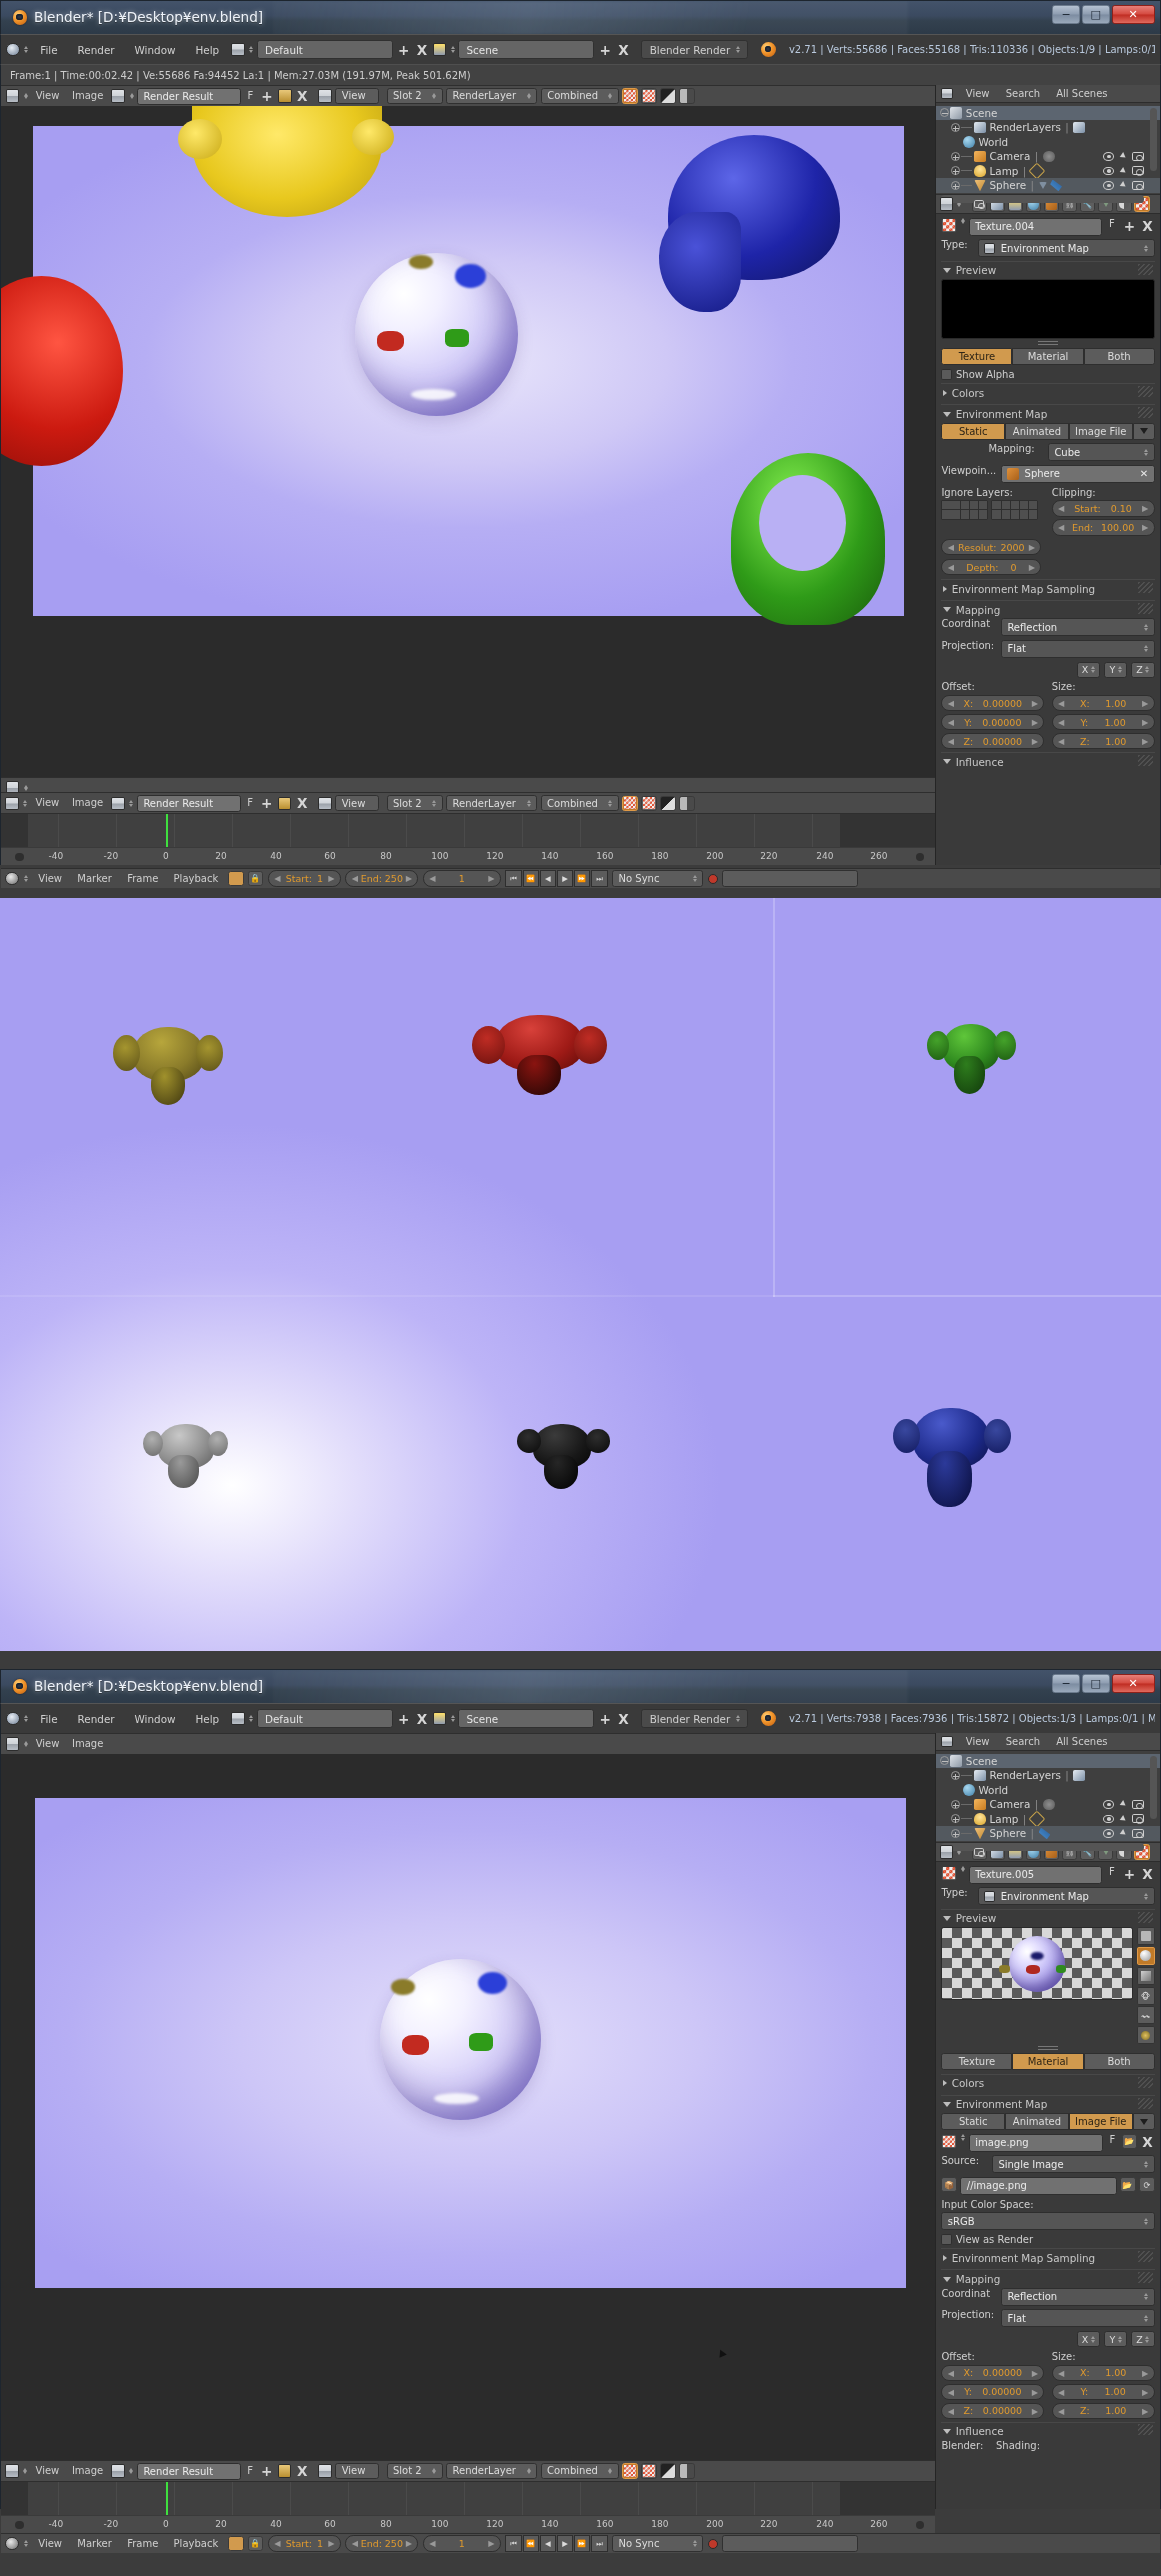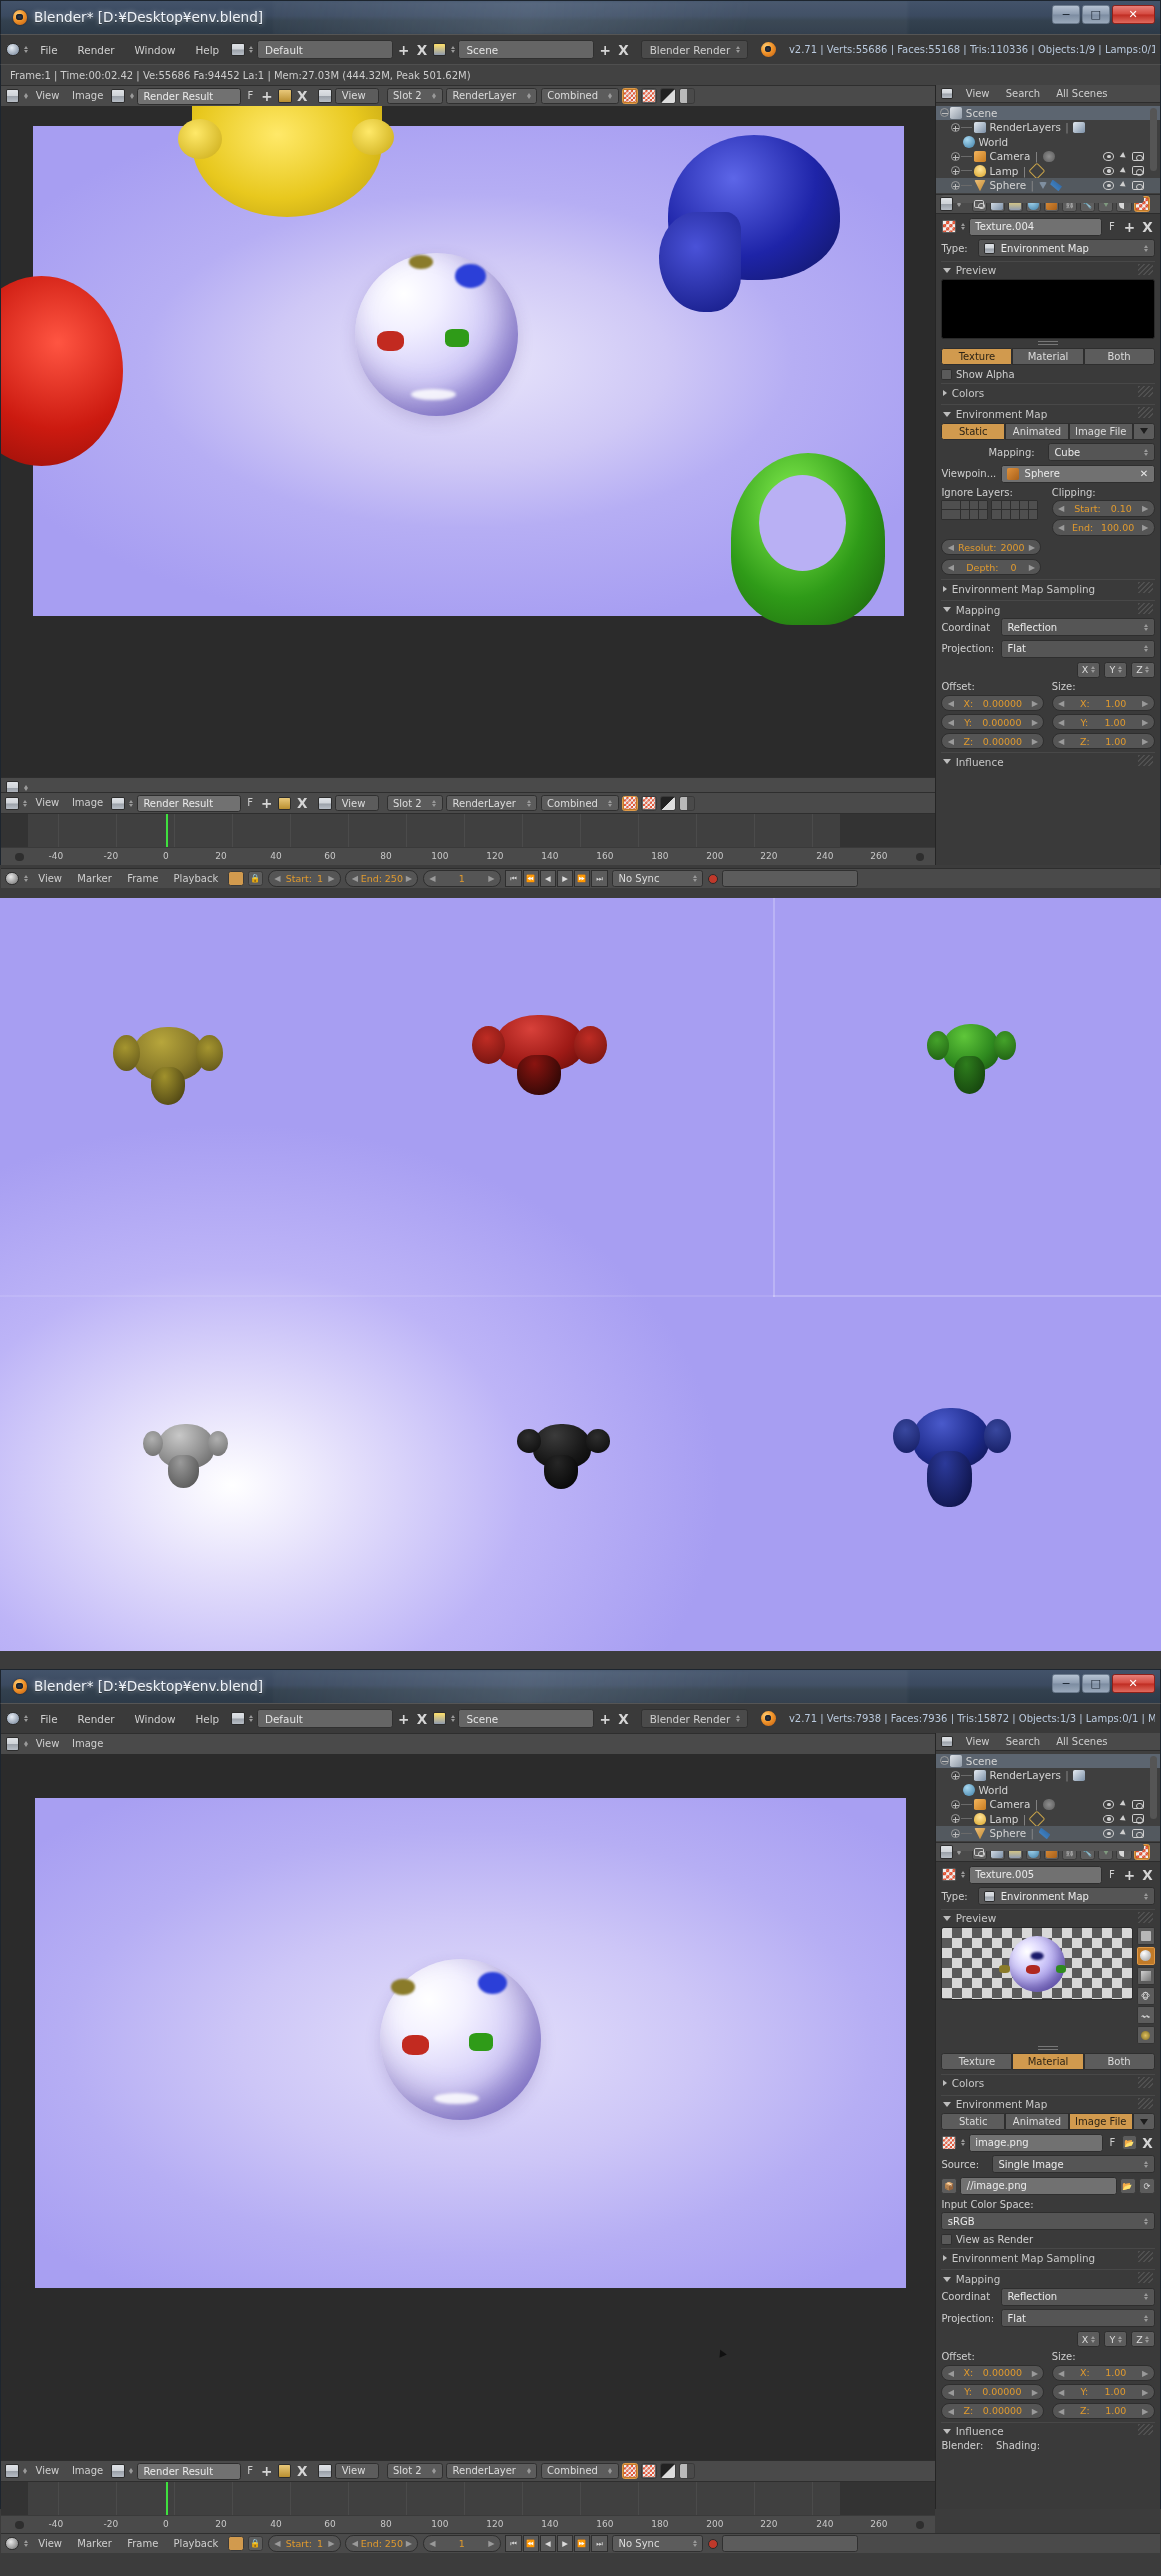--- a/index.html
+++ b/index.html
@@ -140,21 +140,21 @@
     display:flex;align-items:center;justify-content:center;font-size:8.2px;flex:none;
   }
   .ptab.act { background:#c07a28; border-color:#e09a48; }
   .checker {
     width:11.8px;height:11.8px;
     background-image:linear-gradient(45deg,#e04a2a 25%,transparent 25%,transparent 75%,#e04a2a 75%),
                      linear-gradient(45deg,#e04a2a 25%,#f0f0f0 25%,#f0f0f0 75%,#e04a2a 75%);
     background-size:6.3px 6.3px; background-position:0 0,3.2px 3.2px;
   }
   .props-body { background:#3a3a3a; padding:3.6px 5.4px 5.4px 5.4px; }
-  .row { display:flex; align-items:center; gap:3.6px; margin-bottom:3.6px; }
+  .row { display:flex; align-items:flex-start; gap:3.6px; margin-bottom:3.6px; }
   .field {
     height:18px; background:#717171; border-radius:2.7px; border:0.9px solid #2e2e2e;
     display:flex; align-items:center; padding:0 5.4px; color:#eaeaea; font-size:10px; flex:1;
   }
   .field.dark { background:#555; }
   .label { font-size:10px; color:#cfcfcf; }
   .panel-hdr {
     display:flex; align-items:center; gap:4.5px; font-size:10.4px; color:#c8c8c8;
     padding:2.7px 1.8px; border-top:0.9px solid #484848; margin-top:2.7px; position:relative;
   }
@@ -287,21 +287,21 @@
       <span class="spin">
           <i class="up"></i>
           <i class="dn"></i>
         </span>
     </div>
     <div class="blender-logo" style="margin-left:9px;"></div>
     <div class="stats">v2.71 | Verts:55686 | Faces:55168 | Tris:110336 | Objects:1/9 | Lamps:0/1 | Mem:27.03M (</div>
   </div>
 
   <div class="infoline">
-    <span>Frame:1 | Time:00:02.42 | Ve:55686 Fa:94452 La:1 | Mem:27.03M (444.32M, Peak 501.62M)</span>
+    <span>Frame:1 | Time:00:02.42 | Ve:55686 Fa:94452 La:1 | Mem:27.03M (191.97M, Peak 501.62M)</span>
   </div>
 
   <div class="body-row" style="height:780px;">
 
     <div class="left-col">
 
       <div class="ied-hdr" style="height:21px;">
         <div class="editor-ico"></div>
         <div class="spin">
             <i class="up"></i>

